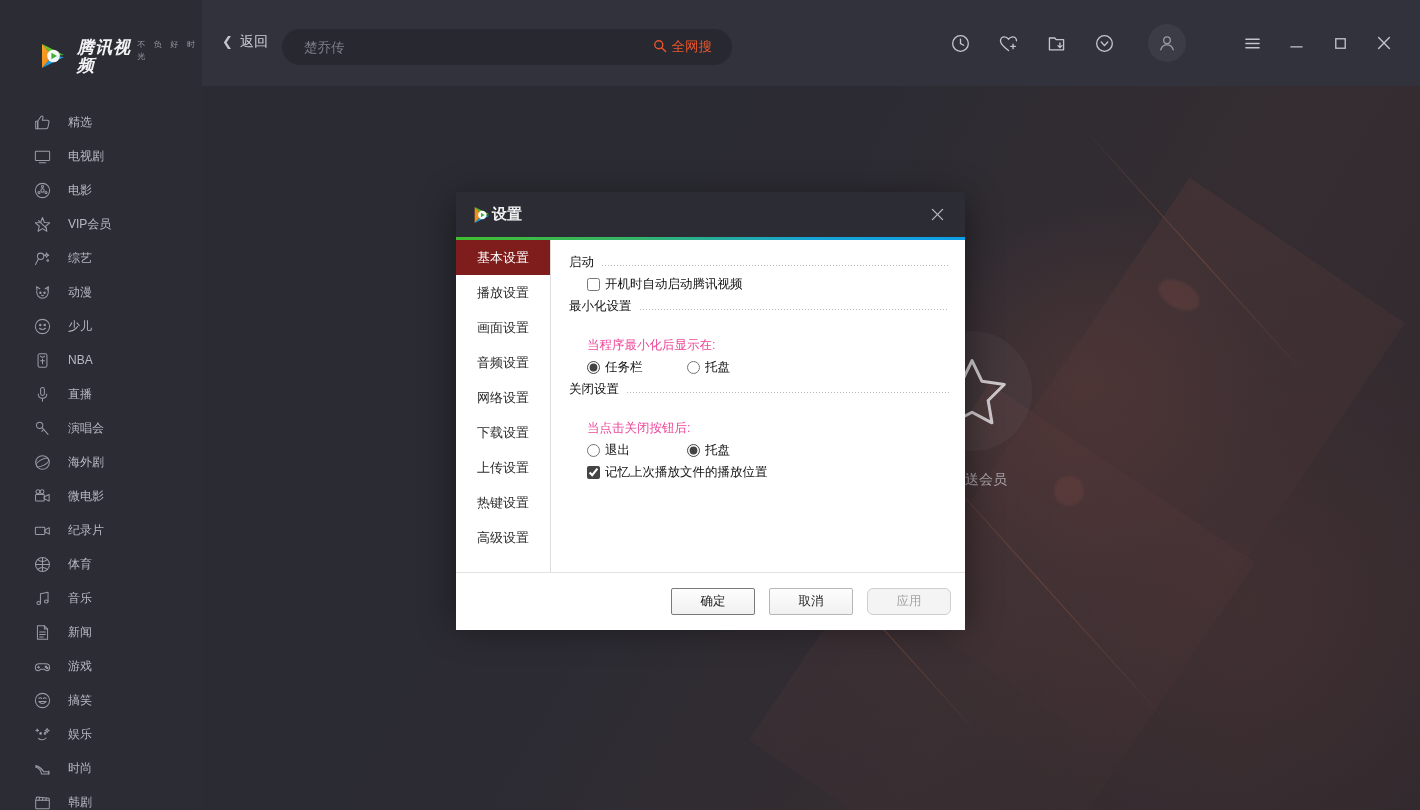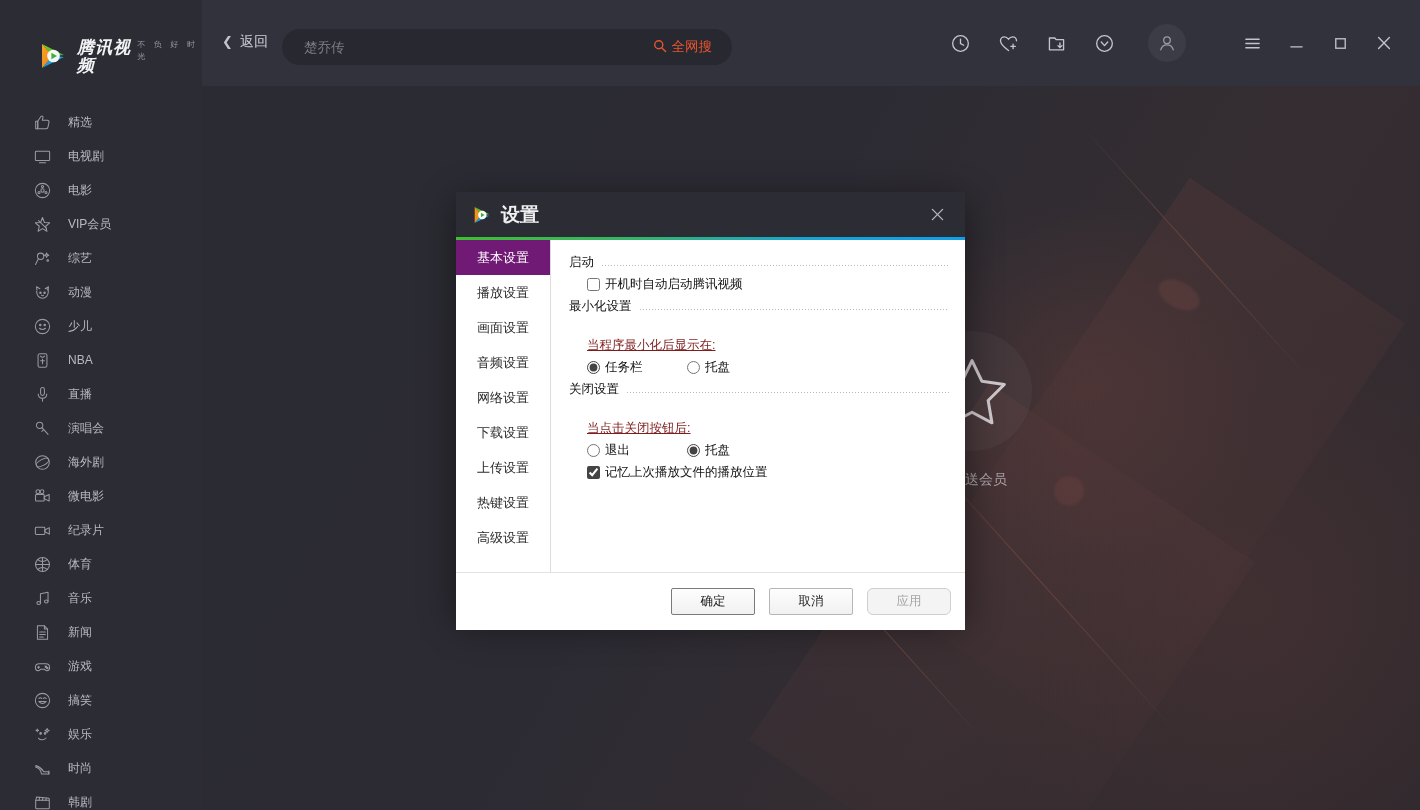--- a/index.html
+++ b/index.html
@@ -157,21 +157,21 @@
     z-index: 60;
     display: flex; flex-direction: column;
   }
   .dlg-title {
     height: 45px; background: #2c2c34;
     display: flex; align-items: center;
     position: relative; flex: 0 0 45px;
   }
   .dlg-logo { width: 20px; height: 20px; margin-left: 16px; position: relative; }
   .dlg-title-text {
-    color: #f0f0f2; font-size: 19px; margin-left: 9px; font-weight: bold;
+    color: #f0f0f2; font-size: 15px; font-weight: bold;
     font-family: "DejaVu Sans", sans-serif;
   }
   .dlg-close {
     position: absolute; right: 8px; top: 0;
     width: 40px; height: 45px;
     display: flex; align-items: center; justify-content: center;
     color: #b7b7bf; cursor: pointer;
   }
   .accent-bar {
     height: 3px; flex: 0 0 3px;
@@ -182,36 +182,36 @@
   .dlg-tabs {
     width: 95px; flex: 0 0 95px;
     border-right: 1px solid #dcdcdc;
     padding-top: 0px; background: #fff;
     height: 332px;
   }
   .tab {
     height: 35px; display: flex; align-items: center; justify-content: center;
     font-size: 13px; color: #2b2b2b; cursor: pointer;
   }
-  .tab.active { background: #701a75; color: #fff; }
+  .tab.active { background: #7f1d1d; color: #fff; }
 
   .dlg-panel { flex: 1; padding: 14px 16px 0 18px; }
 
   .section-head {
     display: flex; align-items: center; gap: 8px;
     font-size: 12.5px; color: #111; margin-bottom: 5px;
   }
   .section-head .dots {
     flex: 1; height: 1px;
     background-image: linear-gradient(to right, #b9b9b9 1px, transparent 1px);
     background-size: 3px 1px; background-repeat: repeat-x;
     margin-top: 6px;
   }
   .opt-row { display: flex; align-items: center; padding-left: 18px; margin: 5px 0; }
-  .opt-sub { padding-left: 18px; font-size: 12.5px; color: #7f1d1d; margin: 22px 0 2px; text-decoration: underline; }
+  .opt-sub { padding-left: 18px; font-size: 12.5px; color: #ec4899; margin: 22px 0 2px; }
   .opt-label { font-size: 12.5px; color: #111; margin-left: 5px; }
   .radio-cell { display: flex; align-items: center; width: 100px; }
 
   input[type="checkbox"], input[type="radio"] {
     width: 13px; height: 13px; margin: 0;
     accent-color: #444; cursor: pointer;
   }
 
   .dlg-footer {
     height: 58px; flex: 0 0 58px;

